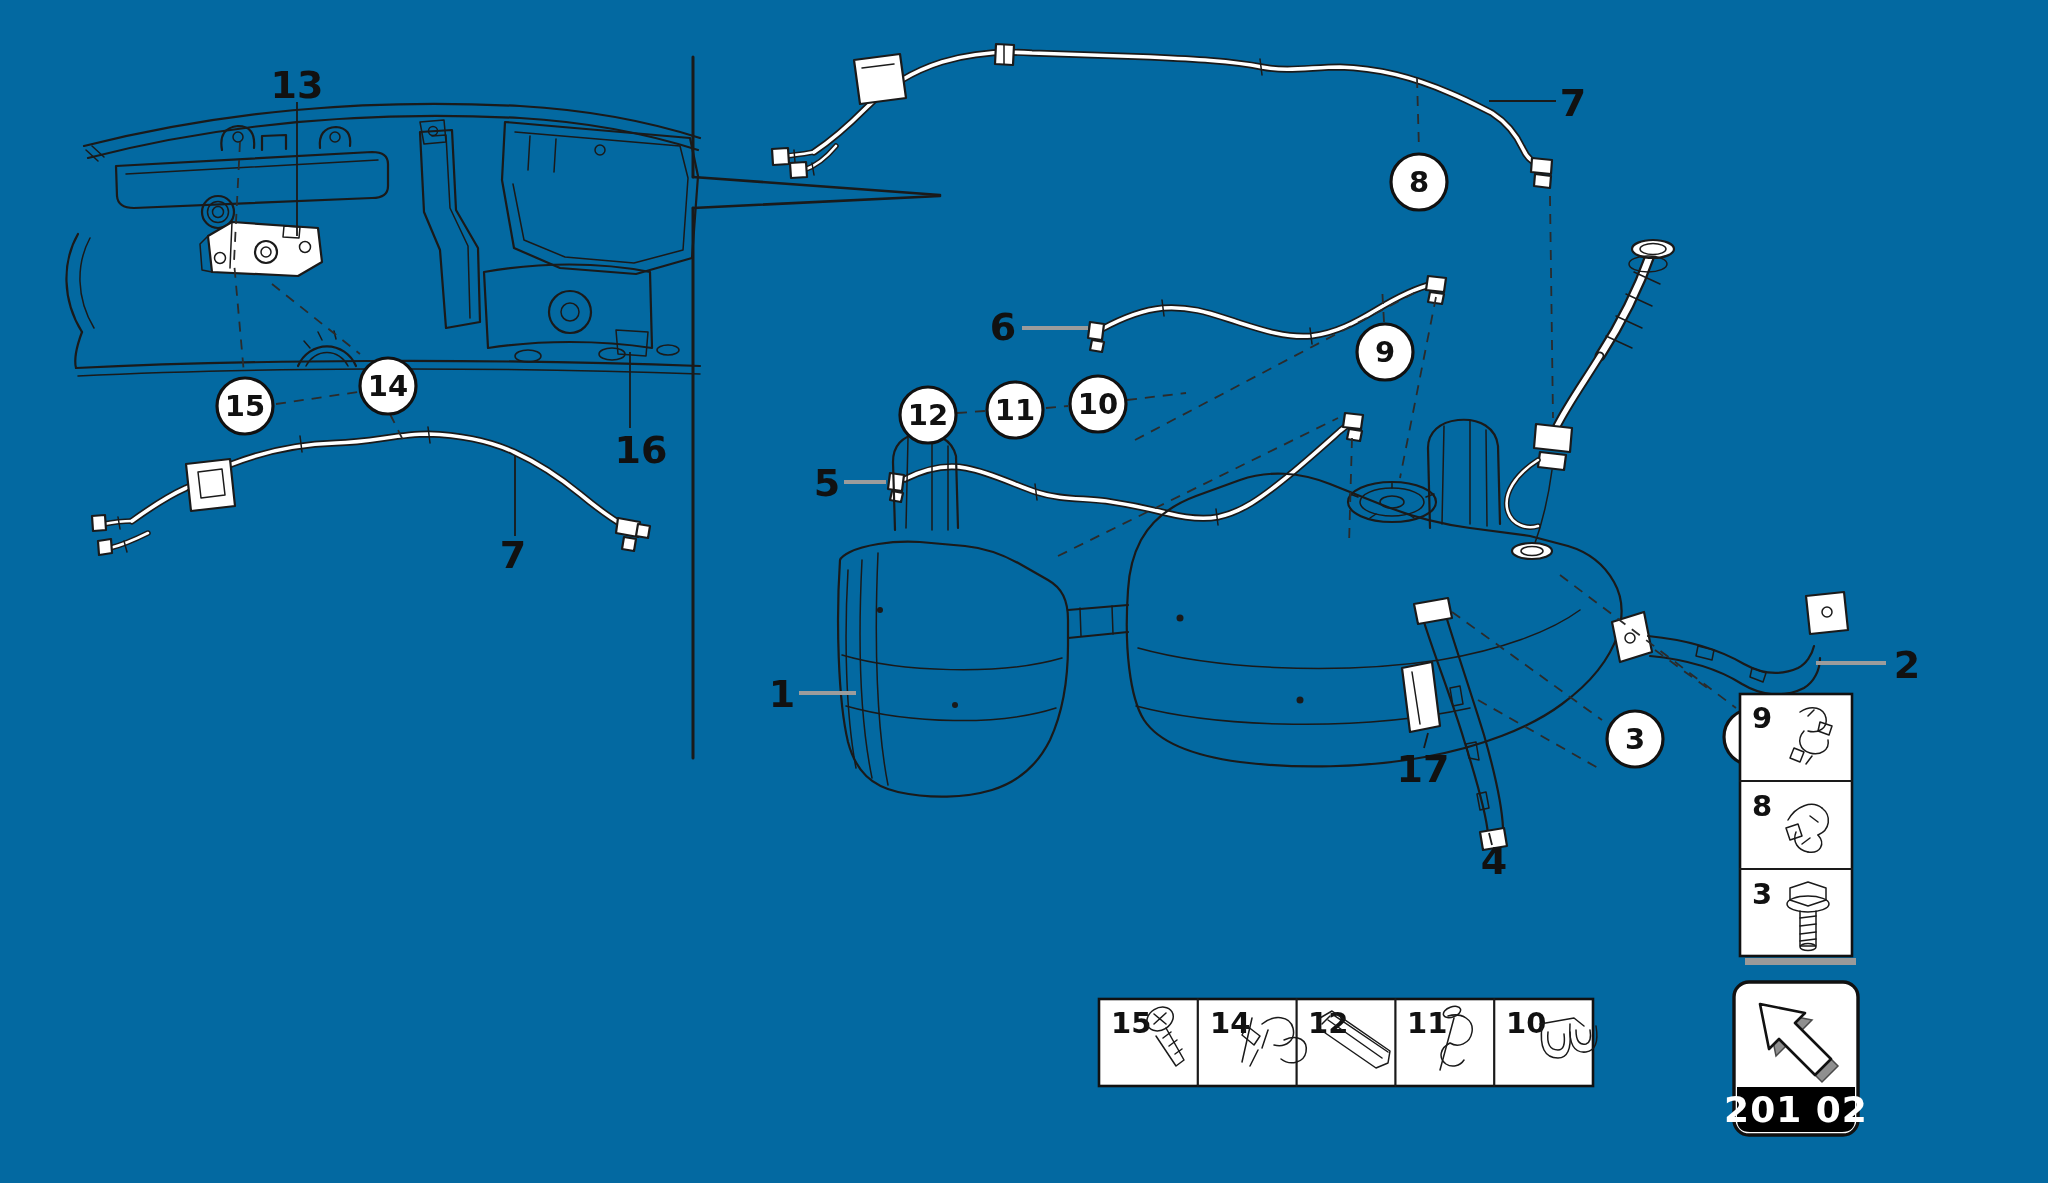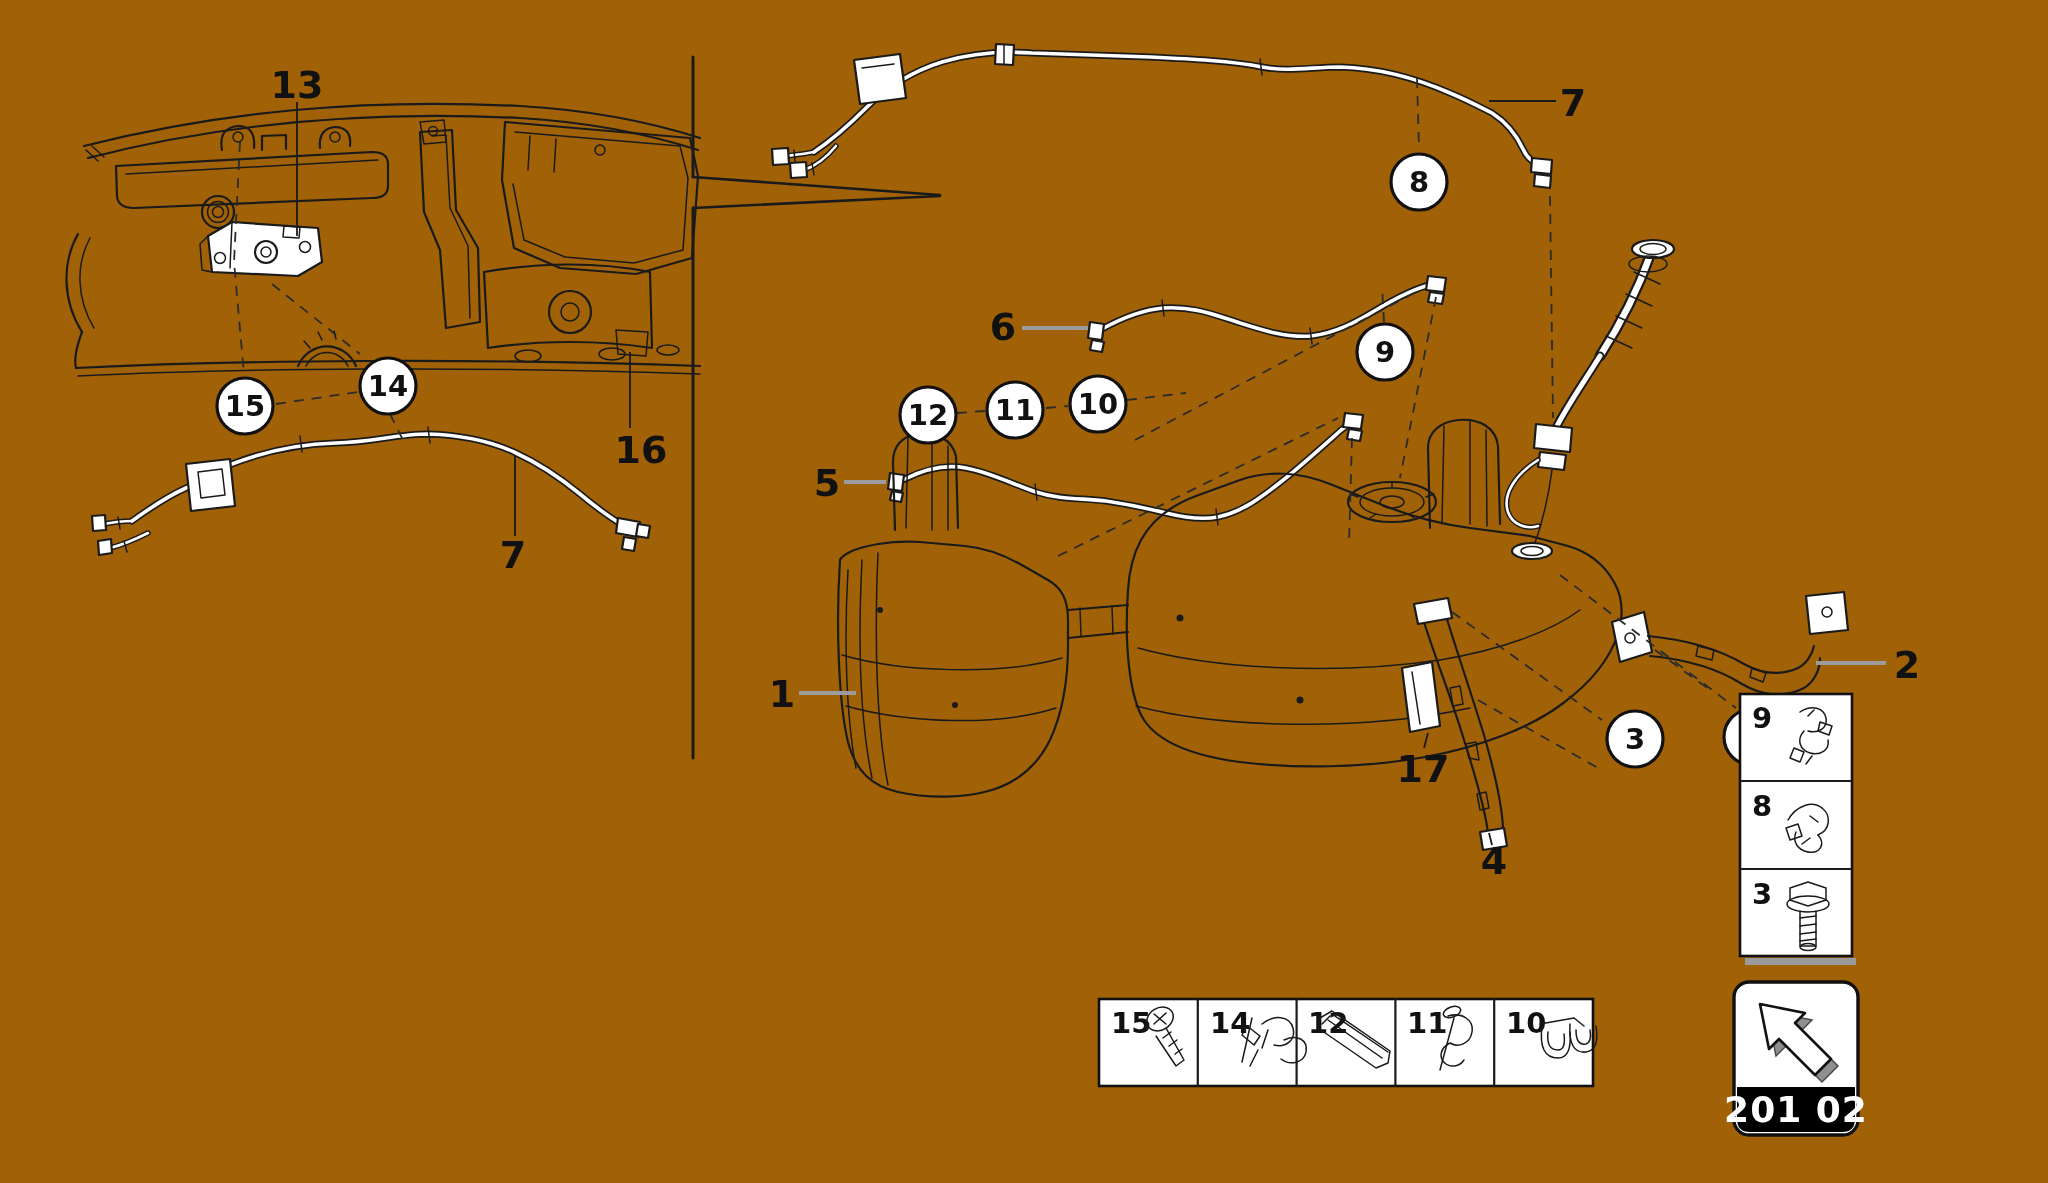--- a/index.html
+++ b/index.html
@@ -1,16 +1,16 @@
 <!DOCTYPE html>
 <html><head>
 <meta charset="utf-8">
 <style>
   html,body { margin:0; padding:0; background:#fff; }
-  .page { position:relative; width:2048px; height:1183px; background:#a16207; overflow:hidden;text-align:center; }
+  .page { position:relative; width:2048px; height:1183px; background:#0369a1; overflow:hidden;text-align:center; }
   svg { display:block; }
   .ln   { fill:none; stroke:#1a1a1a; stroke-width:2.2; stroke-linecap:round; stroke-linejoin:round; }
   .ln2  { fill:none; stroke:#1a1a1a; stroke-width:1.5; stroke-linecap:round; stroke-linejoin:round; }
   .tubo { fill:none; stroke:#1a1a1a; stroke-width:7;   stroke-linecap:round; }
   .tubi { fill:none; stroke:#ffffff; stroke-width:3.6; stroke-linecap:round; }
   .tubo.big { stroke-width:11; } .tubi.big { stroke-width:6.5; }
   .tubo.med { stroke-width:9;  } .tubi.med { stroke-width:5; }
   .tubo.thn { stroke-width:5.5;} .tubi.thn { stroke-width:2.6; }
   .wfill { fill:#fff; stroke:#1a1a1a; stroke-width:2.2; stroke-linejoin:round; }
   .dash { fill:none; stroke:#2b2b2b; stroke-width:1.8; stroke-dasharray:10 8; }

